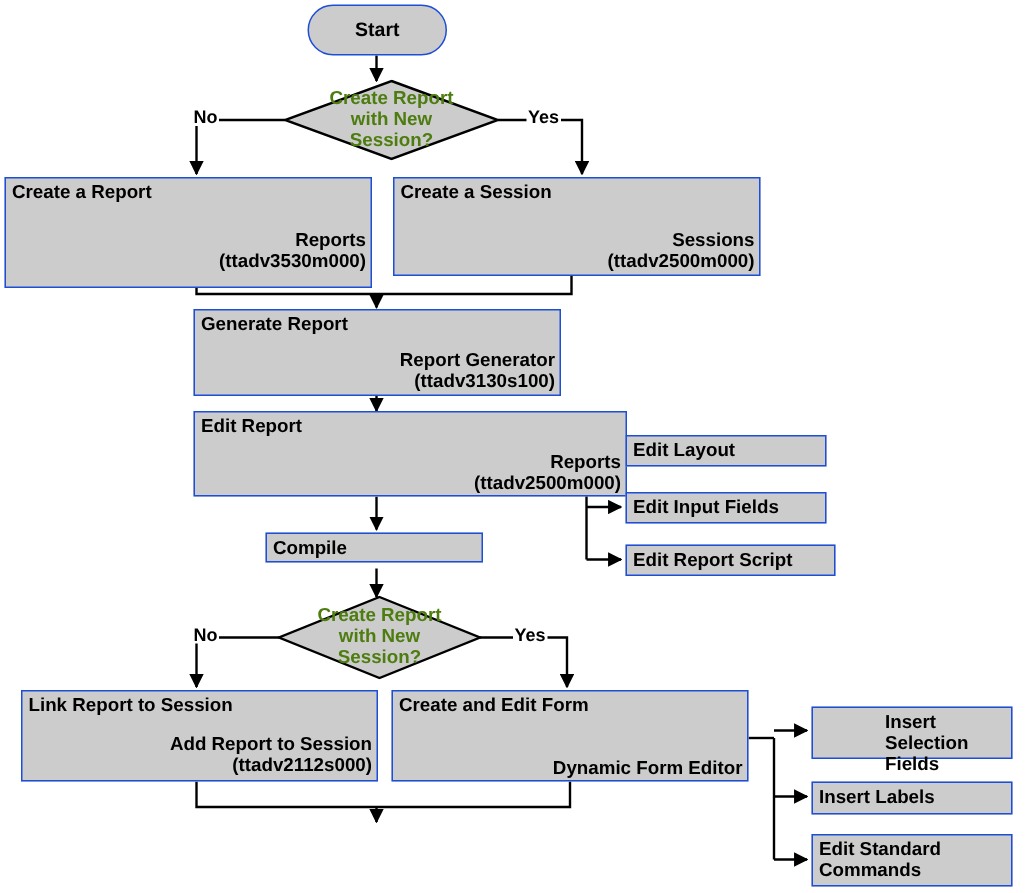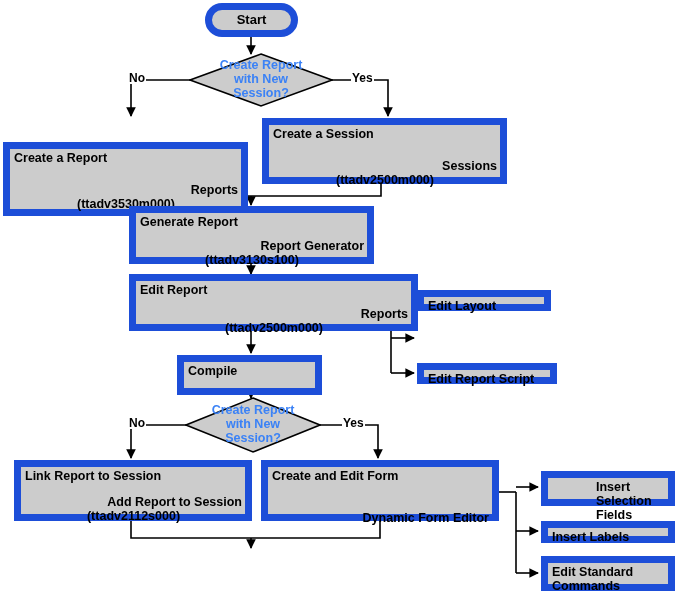--- a/index.html
+++ b/index.html
@@ -19,42 +19,42 @@
     position: absolute;
     left: 0;
     top: 0;
     width: 688px;
     height: 595px;
   }
   .node {
     position: absolute;
     box-sizing: border-box;
     background: #cccccc;
-    border: 7px solid #1d4ed8;
+    border: 1px solid #1d4ed8;
     color: #000000;
     font-weight: bold;
     font-size: 12.5px;
     line-height: 1.12;
   }
   .proc {
     padding: 2px 3px 2px 4px;
   }
   .proc .title {
     display: block;
     text-align: left;
     white-space: nowrap;
   }
   .proc .sub {
     display: block;
     text-align: right;
     white-space: nowrap;
   }
   .proc .sub2 {
     display: block;
-    text-align: center;
+    text-align: right;
     white-space: nowrap;
   }
   .simple {
     display: flex;
     align-items: flex-start;
     padding: 2px 3px 2px 4px;
   }
   .simple .title {
     white-space: pre-line;
     text-align: left;
@@ -80,21 +80,21 @@
     top: 0;
     width: 100%;
     height: 100%;
     display: flex;
     flex-direction: column;
     align-items: center;
     justify-content: center;
     font-weight: bold;
     font-size: 12.5px;
     line-height: 1.1;
-    color: #3b82f6;
+    color: #4d7c0f;
     white-space: pre-line;
     text-align: center;
     pointer-events: none;
   }
   .edge-label {
     position: absolute;
     font-weight: bold;
     font-size: 12px;
     color: #000000;
     background: #ffffff;
@@ -160,21 +160,21 @@
     <svg width="144" height="54" viewBox="0 0 144 54" xmlns="http://www.w3.org/2000/svg">
       <polygon points="72,1 143,27 72,53 1,27" fill="#cccccc" stroke="#000000" stroke-width="1.6"></polygon>
     </svg>
     <div class="diamond-text">Create Report
 with New
 Session?</div>
   </div>
   <div class="edge-label" style="left:128px; top:72px;">No</div>
   <div class="edge-label" style="left:351px; top:72px;">Yes</div>
 
-  <div class="node proc" style="left:3px; top:118px; width:245px; height:74px;margin-top:24px;">
+  <div class="node proc" style="left:3px; top:118px; width:245px; height:74px;">
     <span class="title">Create a Report</span>
     <span class="sub" style="margin-top:18px;">Reports</span>
     <span class="sub2">(ttadv3530m000)</span>
   </div>
 
   <div class="node proc" style="left:262px; top:118px; width:245px; height:66px;">
     <span class="title">Create a Session</span>
     <span class="sub" style="margin-top:18px;">Sessions</span>
     <span class="sub2">(ttadv2500m000)</span>
   </div>
@@ -187,25 +187,28 @@
 
   <div class="node proc" style="left:129px; top:274px; width:289px; height:57px;">
     <span class="title">Edit Report</span>
     <span class="sub" style="margin-top:10px;">Reports</span>
     <span class="sub2">(ttadv2500m000)</span>
   </div>
 
   <div class="node simple" style="left:417px; top:290px; width:134px; height:21px;">
     <span class="title">Edit Layout</span>
   </div>
+  <div class="node simple" style="left:417px; top:328px; width:134px; height:21px;">
+    <span class="title">Edit Input Fields</span>
+  </div>
   <div class="node simple" style="left:417px; top:363px; width:140px; height:21px;">
     <span class="title">Edit Report Script</span>
   </div>
 
-  <div class="node simple" style="left:177px; top:355px; width:145px; height:40px;">
+  <div class="node simple" style="left:177px; top:355px; width:145px; height:20px;">
     <span class="title">Compile</span>
   </div>
 
   <div class="diamond-wrap" style="left:185px; top:397px; width:136px; height:56px;">
     <svg width="136" height="56" viewBox="0 0 136 56" xmlns="http://www.w3.org/2000/svg">
       <polygon points="68,1 135,28 68,55 1,28" fill="#cccccc" stroke="#000000" stroke-width="1.6"></polygon>
     </svg>
     <div class="diamond-text">Create Report
 with New
 Session?</div>

